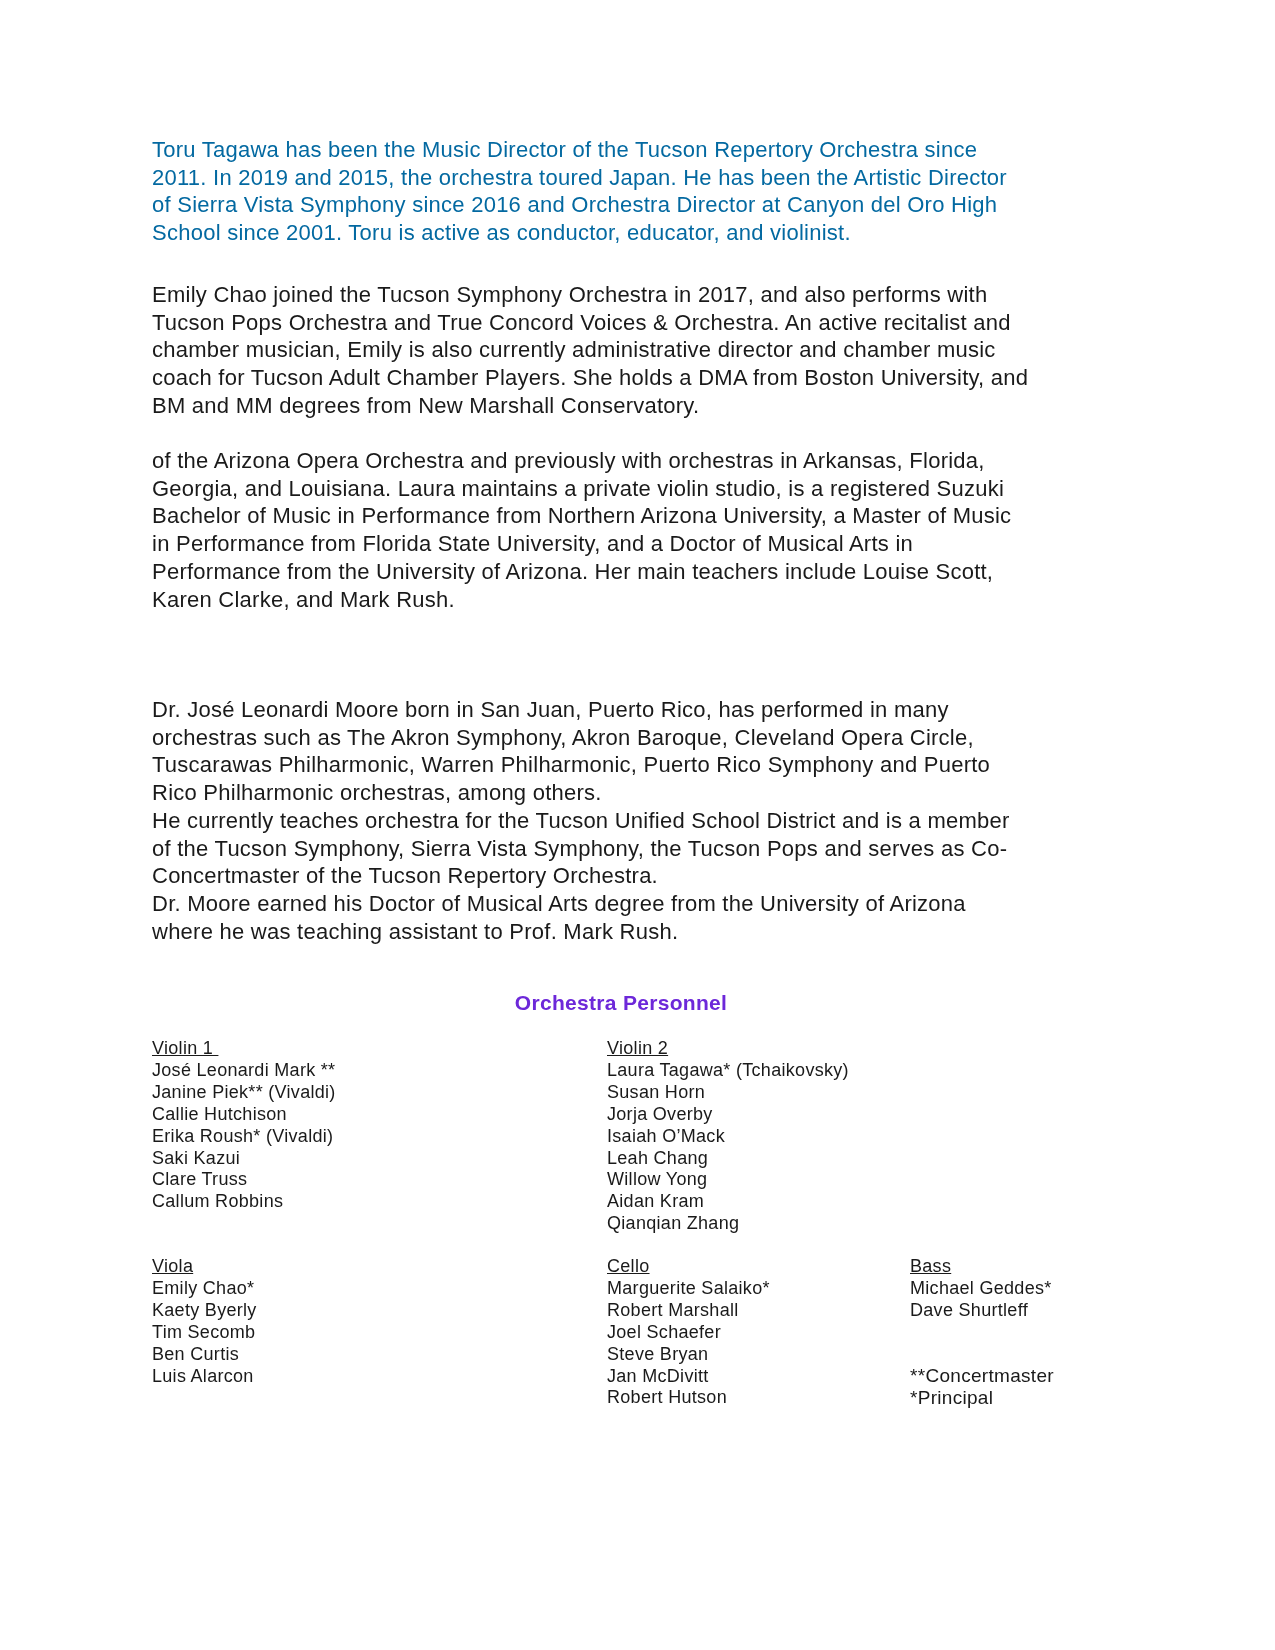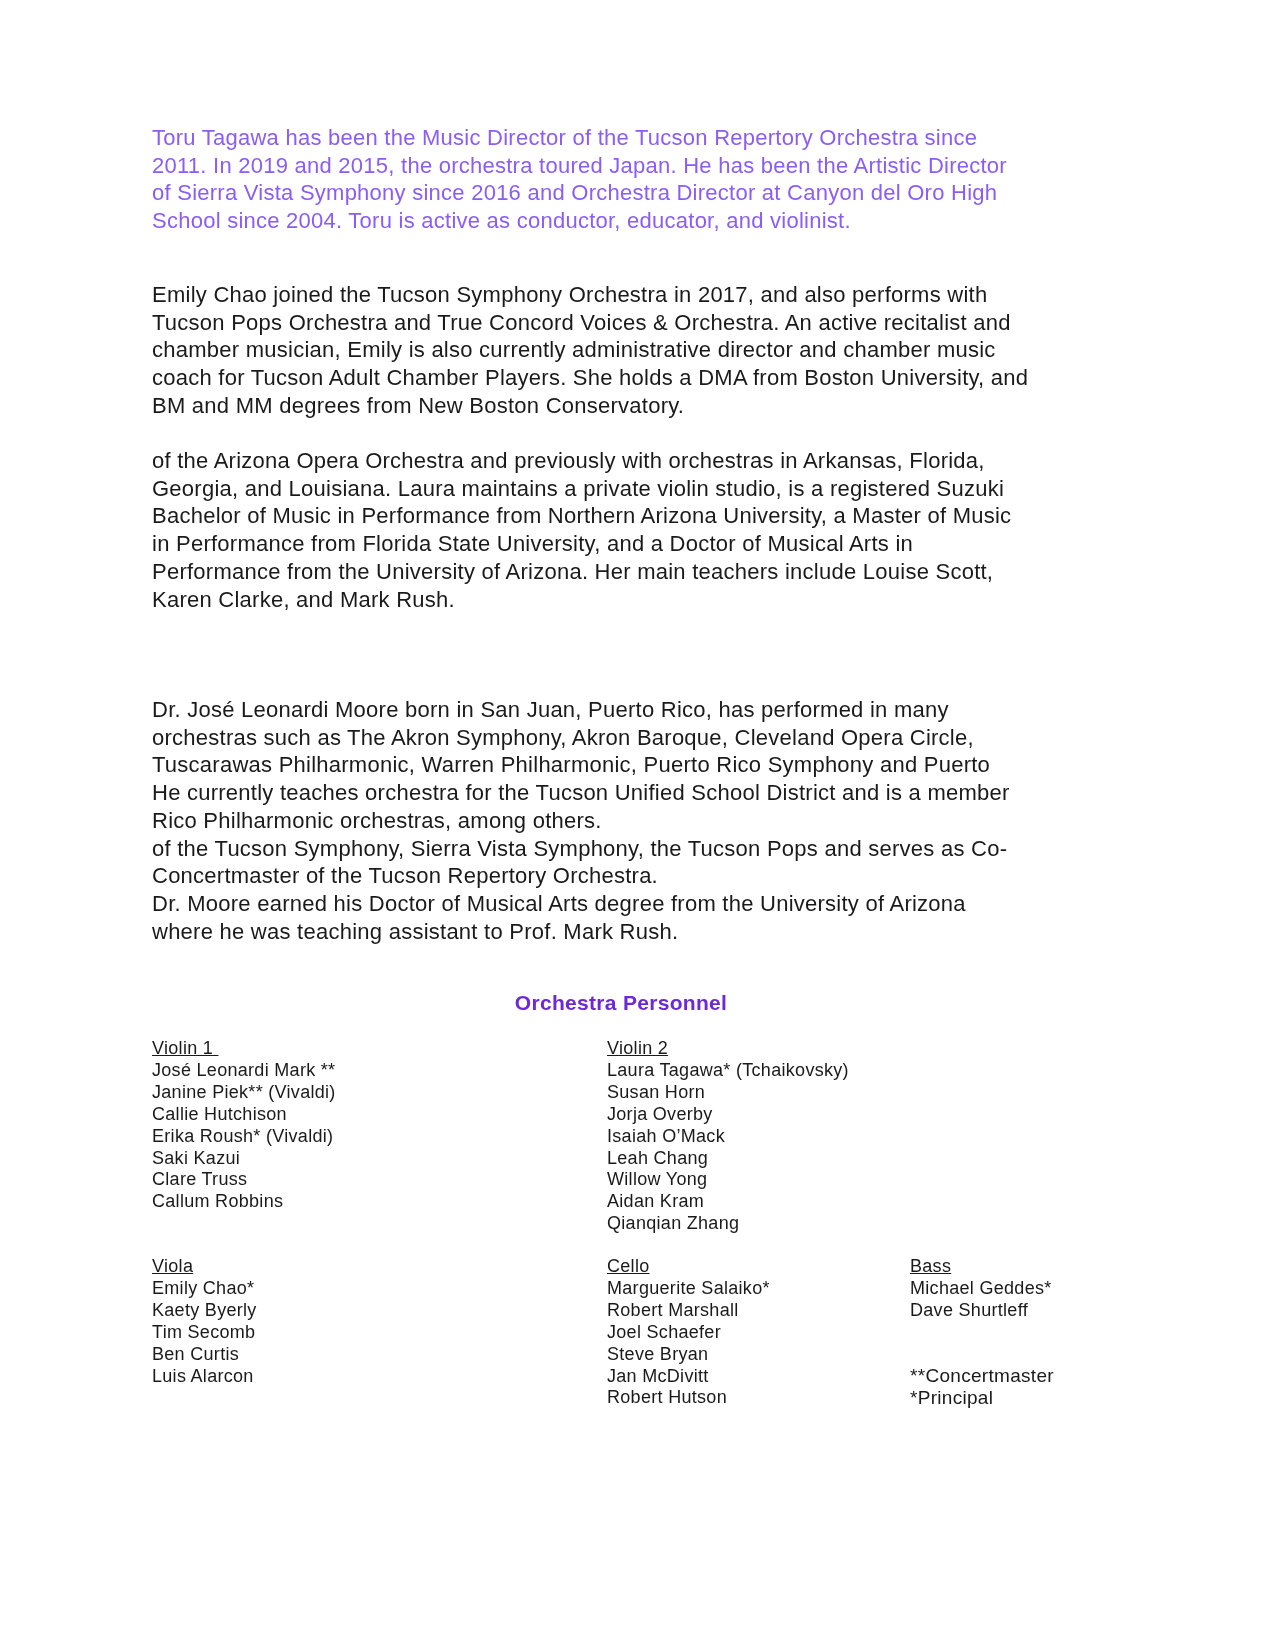--- a/index.html
+++ b/index.html
@@ -1,21 +1,21 @@
 <!DOCTYPE html>
 <html><head>
 <meta charset="utf-8">
 <style>
   html, body { margin: 0; padding: 0; background: #ffffff; }
   body { width: 1275px; height: 1650px; position: relative; overflow: hidden;
          font-family: "Liberation Sans", "DejaVu Sans", sans-serif; color: #1a1a1a; }
   .bio { position: absolute; left: 152px; width: 990px; font-size: 22px; line-height: 27.7px;
          margin: 0; letter-spacing: 0.25px; }
   .bio .ln { display: block; white-space: nowrap; }
-  #bio-toru { top: 124px; color: #8b5cf6; }
+  #bio-toru { top: 136px; color: #0369a1; }
   #bio-emily { top: 281px; }
   #bio-laura { top: 447px; }
   #bio-jose { top: 696px; }
   .heading { position: absolute; top: 991px; left: 0; width: 1242px; text-align: center;
              font-size: 21px; font-weight: bold; letter-spacing: 0.3px; color: #6d28d9; }
   .section { position: absolute; font-size: 18px; line-height: 21.9px; letter-spacing: 0.3px; }
   .section .hdr { text-decoration: underline; display: block; white-space: pre; }
   .section .nm { display: block; white-space: nowrap; }
   #sec-violin1 { left: 152px; top: 1038px; }
   #sec-violin2 { left: 607px; top: 1038px; }
@@ -25,43 +25,43 @@
   #legend { position: absolute; left: 910px; top: 1365px; font-size: 19px; line-height: 21.9px; letter-spacing: 0.3px; }
   #legend span { display: block; white-space: nowrap; }
 </style>
 </head>
 <body>
 
 <div class="bio" id="bio-toru">
     <span class="ln">Toru Tagawa has been the Music Director of the Tucson Repertory Orchestra since</span>
     <span class="ln">2011.  In 2019 and 2015, the orchestra toured Japan.  He has been the Artistic Director</span>
     <span class="ln">of Sierra Vista Symphony since 2016 and Orchestra Director at Canyon del Oro High</span>
-    <span class="ln">School since 2004.  Toru is active as conductor, educator, and violinist.</span>
+    <span class="ln">School since 2001.  Toru is active as conductor, educator, and violinist.</span>
   </div>
 <div class="bio" id="bio-emily">
     <span class="ln">Emily Chao joined the Tucson Symphony Orchestra in 2017, and also performs with</span>
     <span class="ln">Tucson Pops Orchestra and True Concord Voices &amp; Orchestra. An active recitalist and</span>
     <span class="ln">chamber musician, Emily is also currently administrative director and chamber music</span>
     <span class="ln">coach for Tucson Adult Chamber Players. She holds a DMA from Boston University, and</span>
-    <span class="ln">BM and MM degrees from New Boston Conservatory.</span>
+    <span class="ln">BM and MM degrees from New Marshall Conservatory.</span>
   </div>
 <div class="bio" id="bio-laura">
     <span class="ln">of the Arizona Opera Orchestra and previously with orchestras in Arkansas, Florida,</span>
     <span class="ln">Georgia, and Louisiana. Laura maintains a private violin studio, is a registered Suzuki</span>
     <span class="ln">Bachelor of Music in Performance from Northern Arizona University, a Master of Music</span>
     <span class="ln">in Performance from Florida State University, and a Doctor of Musical Arts in</span>
     <span class="ln">Performance from the University of Arizona. Her main teachers include Louise Scott,</span>
     <span class="ln">Karen Clarke, and Mark Rush.</span>
   </div>
 <div class="bio" id="bio-jose">
     <span class="ln">Dr. José Leonardi Moore born in San Juan, Puerto Rico, has performed in many</span>
     <span class="ln">orchestras such as The Akron Symphony, Akron Baroque, Cleveland Opera Circle,</span>
     <span class="ln">Tuscarawas Philharmonic, Warren Philharmonic, Puerto Rico Symphony and Puerto</span>
+    <span class="ln">Rico Philharmonic orchestras, among others.</span>
     <span class="ln">He currently teaches orchestra for the Tucson Unified School District and is a member</span>
-    <span class="ln">Rico Philharmonic orchestras, among others.</span>
     <span class="ln">of the Tucson Symphony, Sierra Vista Symphony, the Tucson Pops and serves as Co-</span>
     <span class="ln">Concertmaster of the Tucson Repertory Orchestra.</span>
     <span class="ln">Dr. Moore earned his Doctor of Musical Arts degree from the University of Arizona</span>
     <span class="ln">where he was teaching assistant to Prof. Mark Rush.</span>
   </div>
 
 <div class="heading">Orchestra Personnel</div>
 
 <div class="section" id="sec-violin1">
     <span class="hdr">Violin 1 </span>

